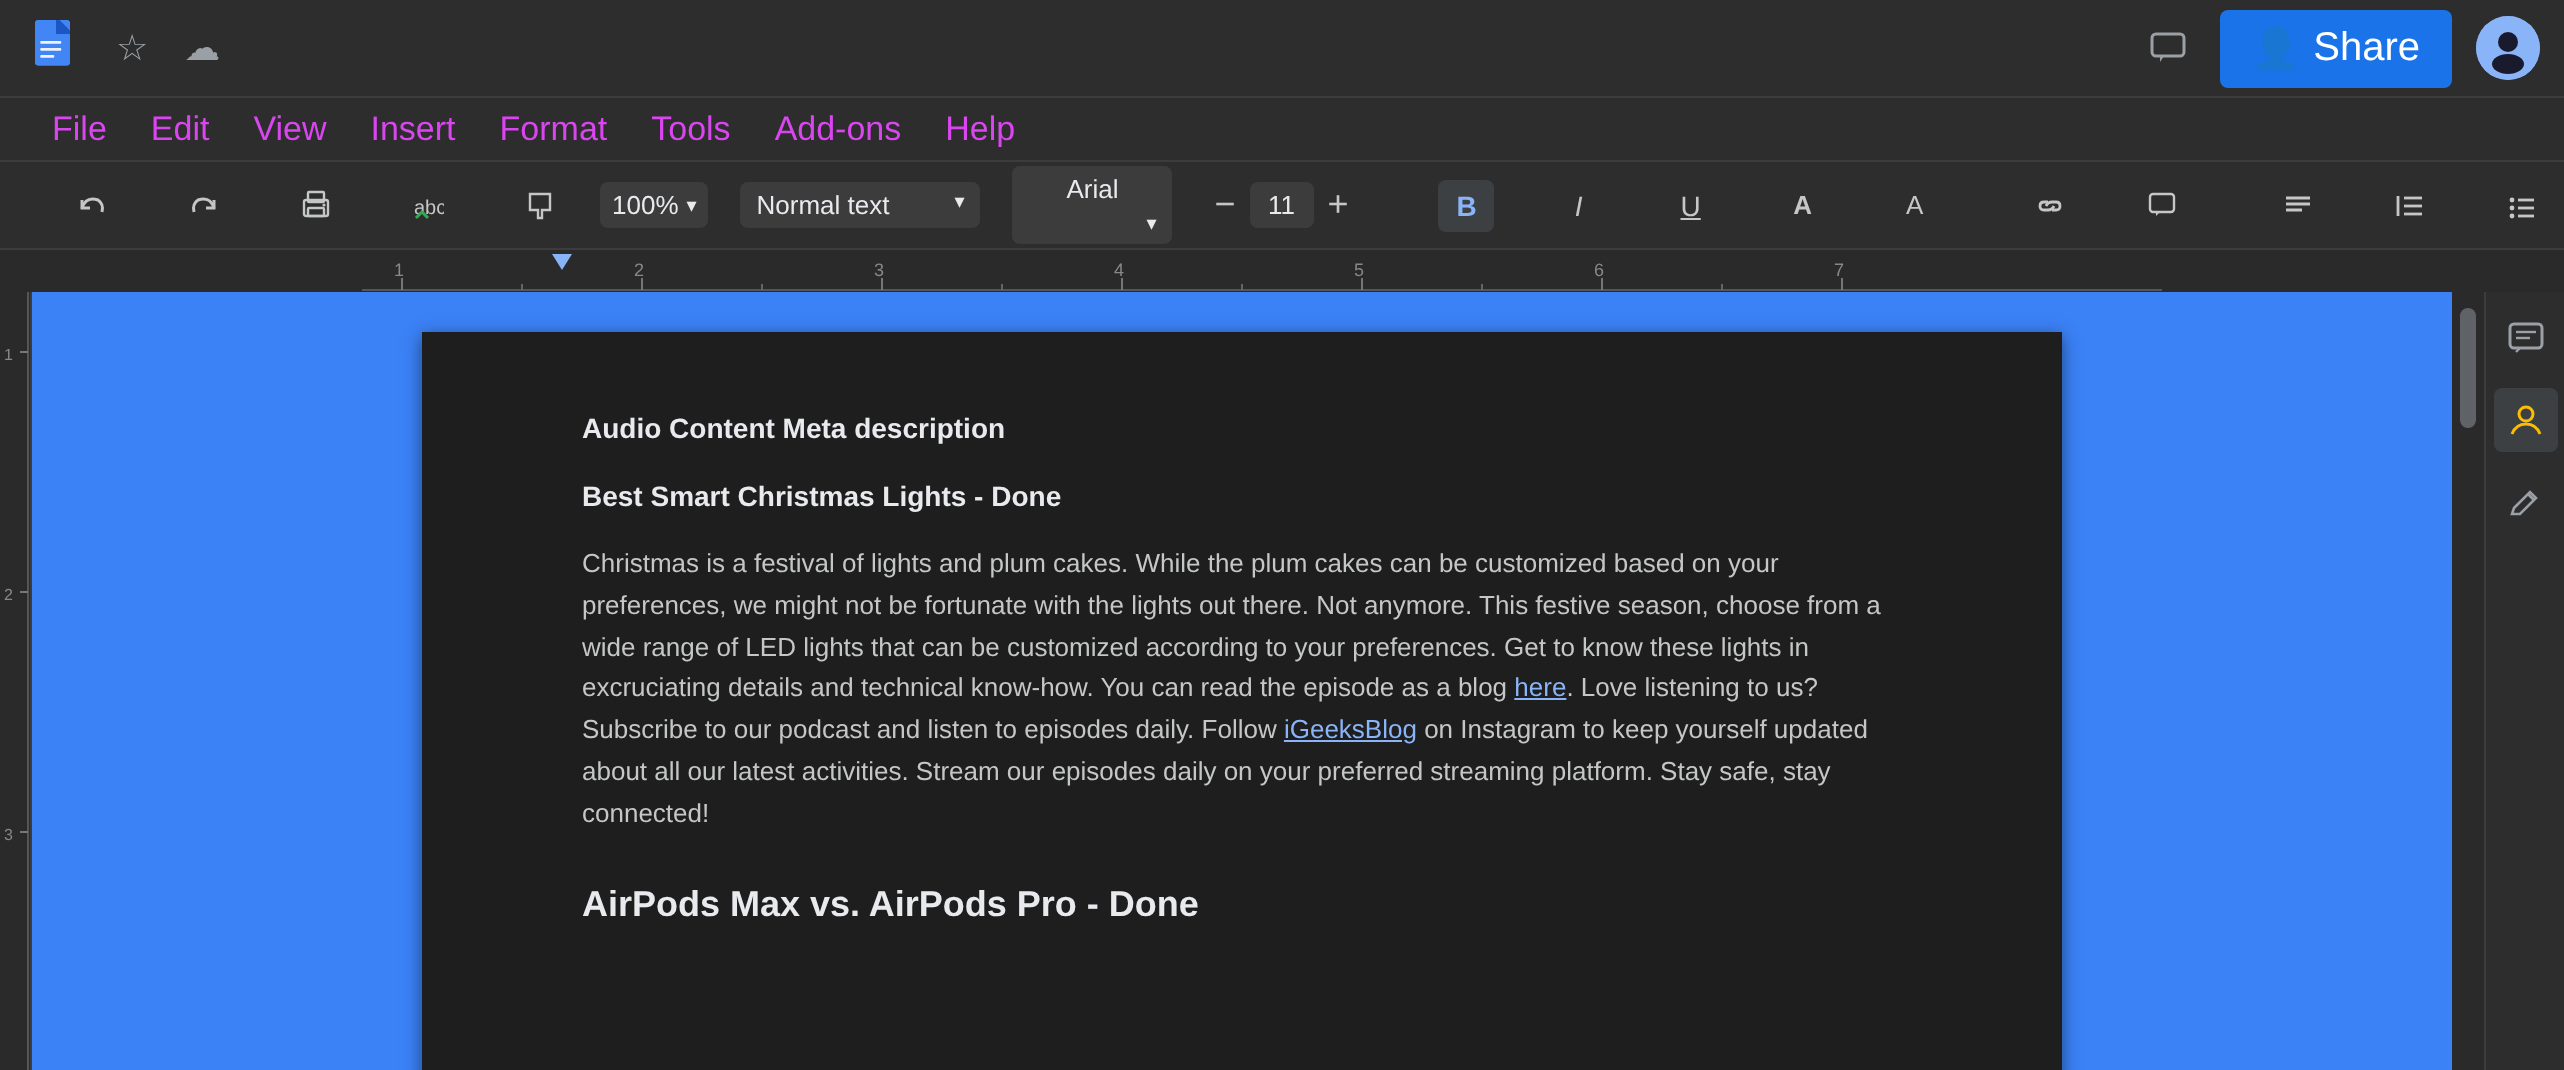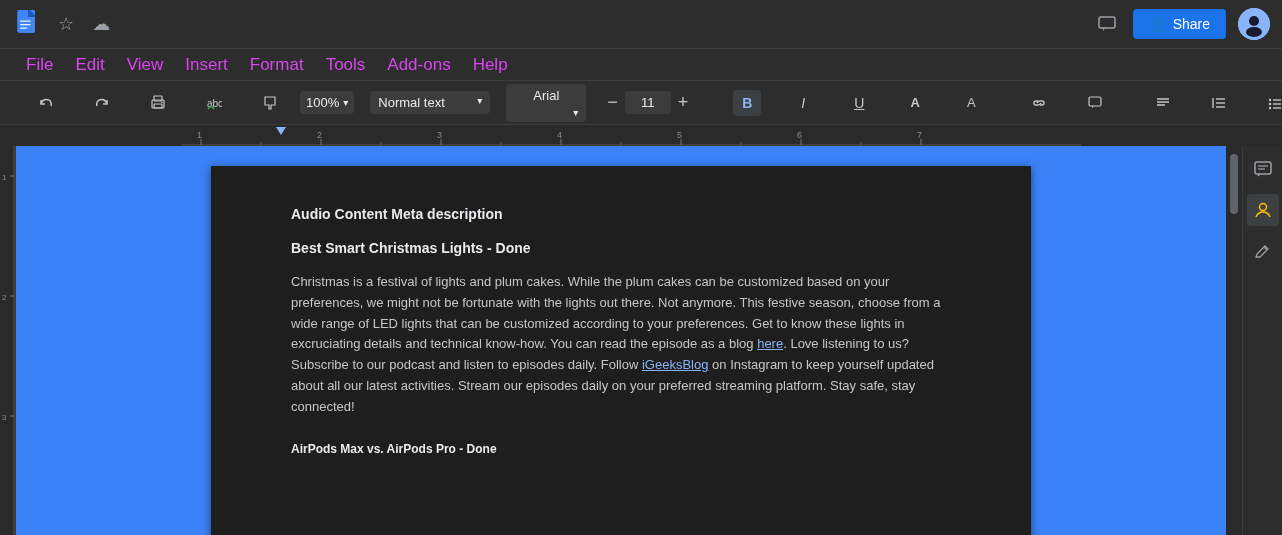--- a/index.html
+++ b/index.html
@@ -37,21 +37,21 @@
       display: flex;
       align-items: center;
       gap: 12px;
     }
     .share-button {
       background: #1a73e8;
       color: white;
       border: none;
       border-radius: 4px;
       padding: 7px 16px;
-      font-size: 14px;
+      font-size: 20px;
       cursor: pointer;
       display: flex;
       align-items: center;
       gap: 6px;
     }
     .avatar {
       width: 32px;
       height: 32px;
       border-radius: 50%;
       background: #8ab4f8;
@@ -174,21 +174,21 @@
       color: #c4c7c5;
       cursor: pointer;
       font-size: 16px;
       padding: 3px 5px;
       border-radius: 4px;
     }
     .font-size-input {
       background: #3c3c3c;
       border: none;
       color: #e8eaed;
-      width: 46px;
+      width: 32px;
       text-align: center;
       font-size: 13px;
       padding: 4px 2px;
       border-radius: 4px;
     }
 
     
     .main-area {
       display: flex;
       background: #1a1a1a;
@@ -290,21 +290,21 @@
       line-height: 1.6;
       margin-bottom: 24px;
     }
     .doc-link {
       color: #8ab4f8;
       text-decoration: underline;
       cursor: pointer;
     }
     .doc-section-title {
       font-weight: 700;
-      font-size: 12px;
+      font-size: 18px;
       color: #e8eaed;
       margin-top: 8px;
     }
     .ruler-wrapper {
       background: #2a2a2a;
       height: 22px;
       border-top: 1px solid #3c3c3c;
       overflow: hidden;
       display: flex;
     }

